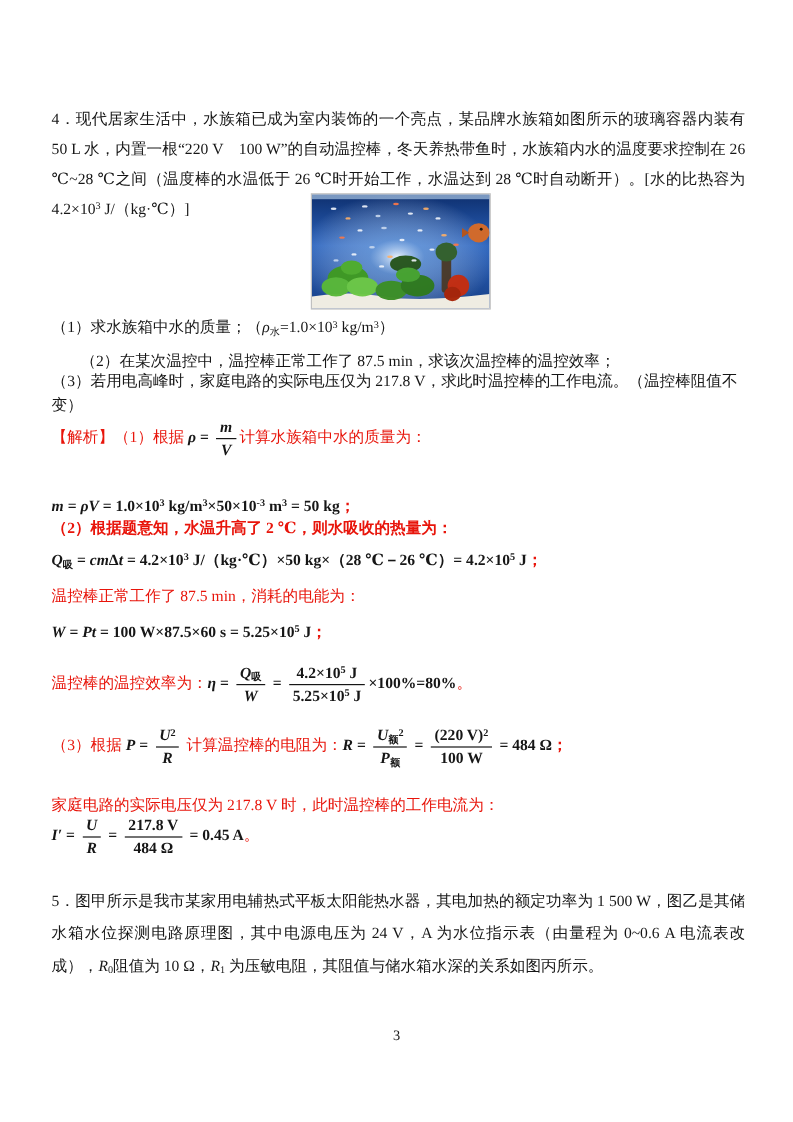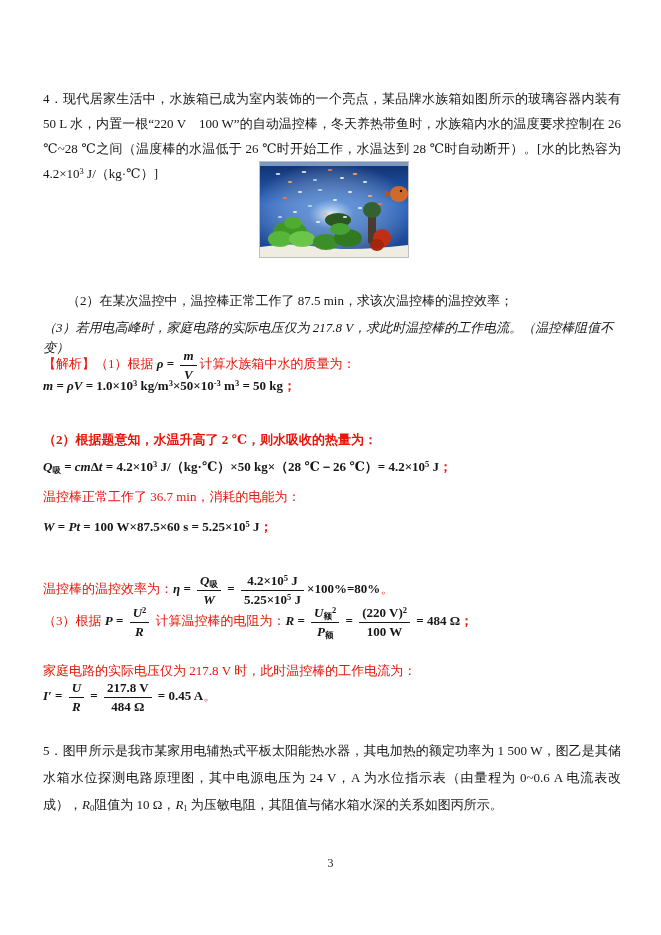--- a/index.html
+++ b/index.html
@@ -9,28 +9,28 @@
     font-family:"Liberation Serif","DejaVu Serif",serif;
     color:var(--ink);font-size:13px;overflow:hidden;
   }
   .line{position:absolute;left:43px;width:578px;white-space:pre-wrap;line-height:1.5;}
   .para{text-align:justify;}
   #q4-stem{top:86px;line-height:25px;}
   #aquarium{position:absolute;top:161px;left:259px;width:148px;height:95px;margin:0;padding:0;}
   #aquarium svg{display:block;border:1px solid #c0c0c0;}
   #q1{top:263px;}
   #q2{top:291px;margin-left:24px;}
-  #q3{top:318px;font-style:italic;}
+  #q3{top:308px;}
   #s1{top:348px;}
-  #s2{top:376px;}
+  #s2{top:412px;}
   #s3{top:430px;font-weight:bold;}
   #s4{top:457px;}
   #s5{top:487px;}
   #s6{top:517px;font-family:Liberation Serif, serif;}
-  #s7{top:553px;margin-top:20px;}
+  #s7{top:553px;}
   #s8{top:605px;}
   #s9{top:661px;}
   #s10{top:680px;}
   #q5-stem{top:737px;line-height:27px;}
   .pagenum{position:absolute;top:856px;left:0;width:100%;text-align:center;font-size:12px;}
   .b{font-weight:bold;}
   .i{font-style:italic;}
   .red{color:var(--red);}
   sup,sub{font-size:8.5px;line-height:0;}
   sup{vertical-align:4px;}
@@ -103,28 +103,29 @@
         <ellipse cx="120" cy="42" rx="2.4" ry="1" fill="#ff7744"></ellipse>
         <ellipse cx="35" cy="50" rx="2.2" ry="1"></ellipse>
         <ellipse cx="65" cy="52" rx="2.4" ry="1" fill="#ffb066"></ellipse>
         <ellipse cx="85" cy="55" rx="2.2" ry="1"></ellipse>
         <ellipse cx="20" cy="55" rx="2.2" ry="1" fill="#c8d8ee"></ellipse>
         <ellipse cx="58" cy="60" rx="2.2" ry="1"></ellipse>
       </g>
     </svg>
   </figure>
 
+  <div class="line" id="q1"><span class="">（1）求水族箱中水的质量；（</span><span class="i">ρ</span><sub class="">水</sub><span class="">=1.0×10</span><sup class="">3</sup><span class=""> kg/m</span><sup class="">3</sup><span class="">）</span></div>
   <div class="line" id="q2"><span class="">（2）在某次温控中，温控棒正常工作了 87.5 min，求该次温控棒的温控效率；</span></div>
   <div class="line" id="q3"><span class="">（3）若用电高峰时，家庭电路的实际电压仅为 217.8 V，求此时温控棒的工作电流。（温控棒阻值不变）</span></div>
 
   <div class="line" id="s1"><span class="red">【解析】（1）根据 </span><span class="b i">ρ</span><span class="b"> = </span><span class="frac"><span class="fnum"><span class="b i">m</span></span><span class="fden"><span class="b i">V</span></span></span><span class="red">计算水族箱中水的质量为：</span></div>
   <div class="line" id="s2"><span class="b i">m</span><span class="b"> = </span><span class="b i">ρV</span><span class="b"> = 1.0×10</span><sup class="b">3</sup><span class="b"> kg/m</span><sup class="b">3</sup><span class="b">×50×10</span><sup class="b">-3</sup><span class="b"> m</span><sup class="b">3</sup><span class="b"> = 50 kg</span><span class="b red">；</span></div>
   <div class="line" id="s3"><span class="red">（2）根据题意知，水温升高了 2 ℃，则水吸收的热量为：</span></div>
   <div class="line" id="s4"><span class="b i">Q</span><sub class="b">吸</sub><span class="b"> = </span><span class="b i">cm</span><span class="b">Δ</span><span class="b i">t</span><span class="b"> = 4.2×10</span><sup class="b">3</sup><span class="b"> J/（kg·℃）×50 kg×（28 ℃－26 ℃）= 4.2×10</span><sup class="b">5</sup><span class="b"> J</span><span class="b red">；</span></div>
-  <div class="line" id="s5"><span class="red">温控棒正常工作了 36.7 min，消耗的电能为：</span></div>
+  <div class="line" id="s5"><span class="red">温控棒正常工作了 87.5 min，消耗的电能为：</span></div>
   <div class="line" id="s6"><span class="b i">W</span><span class="b"> = </span><span class="b i">Pt</span><span class="b"> = 100 W×87.5×60 s = 5.25×10</span><sup class="b">5</sup><span class="b"> J</span><span class="b red">；</span></div>
   <div class="line" id="s7"><span class="red">温控棒的温控效率为：</span><span class="b i">η</span><span class="b"> = </span><span class="frac"><span class="fnum"><span class="b i">Q</span><sub class="b">吸</sub></span><span class="fden"><span class="b i">W</span></span></span><span class="b"> = </span><span class="frac"><span class="fnum"><span class="b">4.2×10</span><sup class="b">5</sup><span class="b"> J</span></span><span class="fden"><span class="b">5.25×10</span><sup class="b">5</sup><span class="b"> J</span></span></span><span class="b">×100%=80%</span><span class="red">。</span></div>
   <div class="line" id="s8"><span class="red">（3）根据 </span><span class="b i">P</span><span class="b"> = </span><span class="frac"><span class="fnum"><span class="b i">U</span><sup class="b">2</sup></span><span class="fden"><span class="b i">R</span></span></span><span class="red"> 计算温控棒的电阻为：</span><span class="b i">R</span><span class="b"> = </span><span class="frac"><span class="fnum"><span class="b i">U</span><sub class="b">额</sub><sup class="b">2</sup></span><span class="fden"><span class="b i">P</span><sub class="b">额</sub></span></span><span class="b"> = </span><span class="frac"><span class="fnum"><span class="b">(220 V)</span><sup class="b">2</sup></span><span class="fden"><span class="b">100 W</span></span></span><span class="b"> = 484 Ω</span><span class="b red">；</span></div>
   <div class="line" id="s9"><span class="red">家庭电路的实际电压仅为 217.8 V 时，此时温控棒的工作电流为：</span></div>
   <div class="line" id="s10"><span class="b i">I′</span><span class="b"> = </span><span class="frac"><span class="fnum"><span class="b i">U</span></span><span class="fden"><span class="b i">R</span></span></span><span class="b"> = </span><span class="frac"><span class="fnum"><span class="b">217.8 V</span></span><span class="fden"><span class="b">484 Ω</span></span></span><span class="b"> = 0.45 A</span><span class="red">。</span></div>
 
   <div class="line para" id="q5-stem"><span class="">5．图甲所示是我市某家用电辅热式平板太阳能热水器，其电加热的额定功率为 1 500 W，图乙是其储水箱水位探测电路原理图，其中电源电压为 24 V，A 为水位指示表（由量程为 0~0.6 A 电流表改成），</span><span class="i">R</span><sub class="">0</sub><span class="">阻值为 10 Ω，</span><span class="i">R</span><sub class="">1</sub><span class=""> 为压敏电阻，其阻值与储水箱水深的关系如图丙所示。</span></div>
 
   <div class="pagenum">3</div>
 </div>

